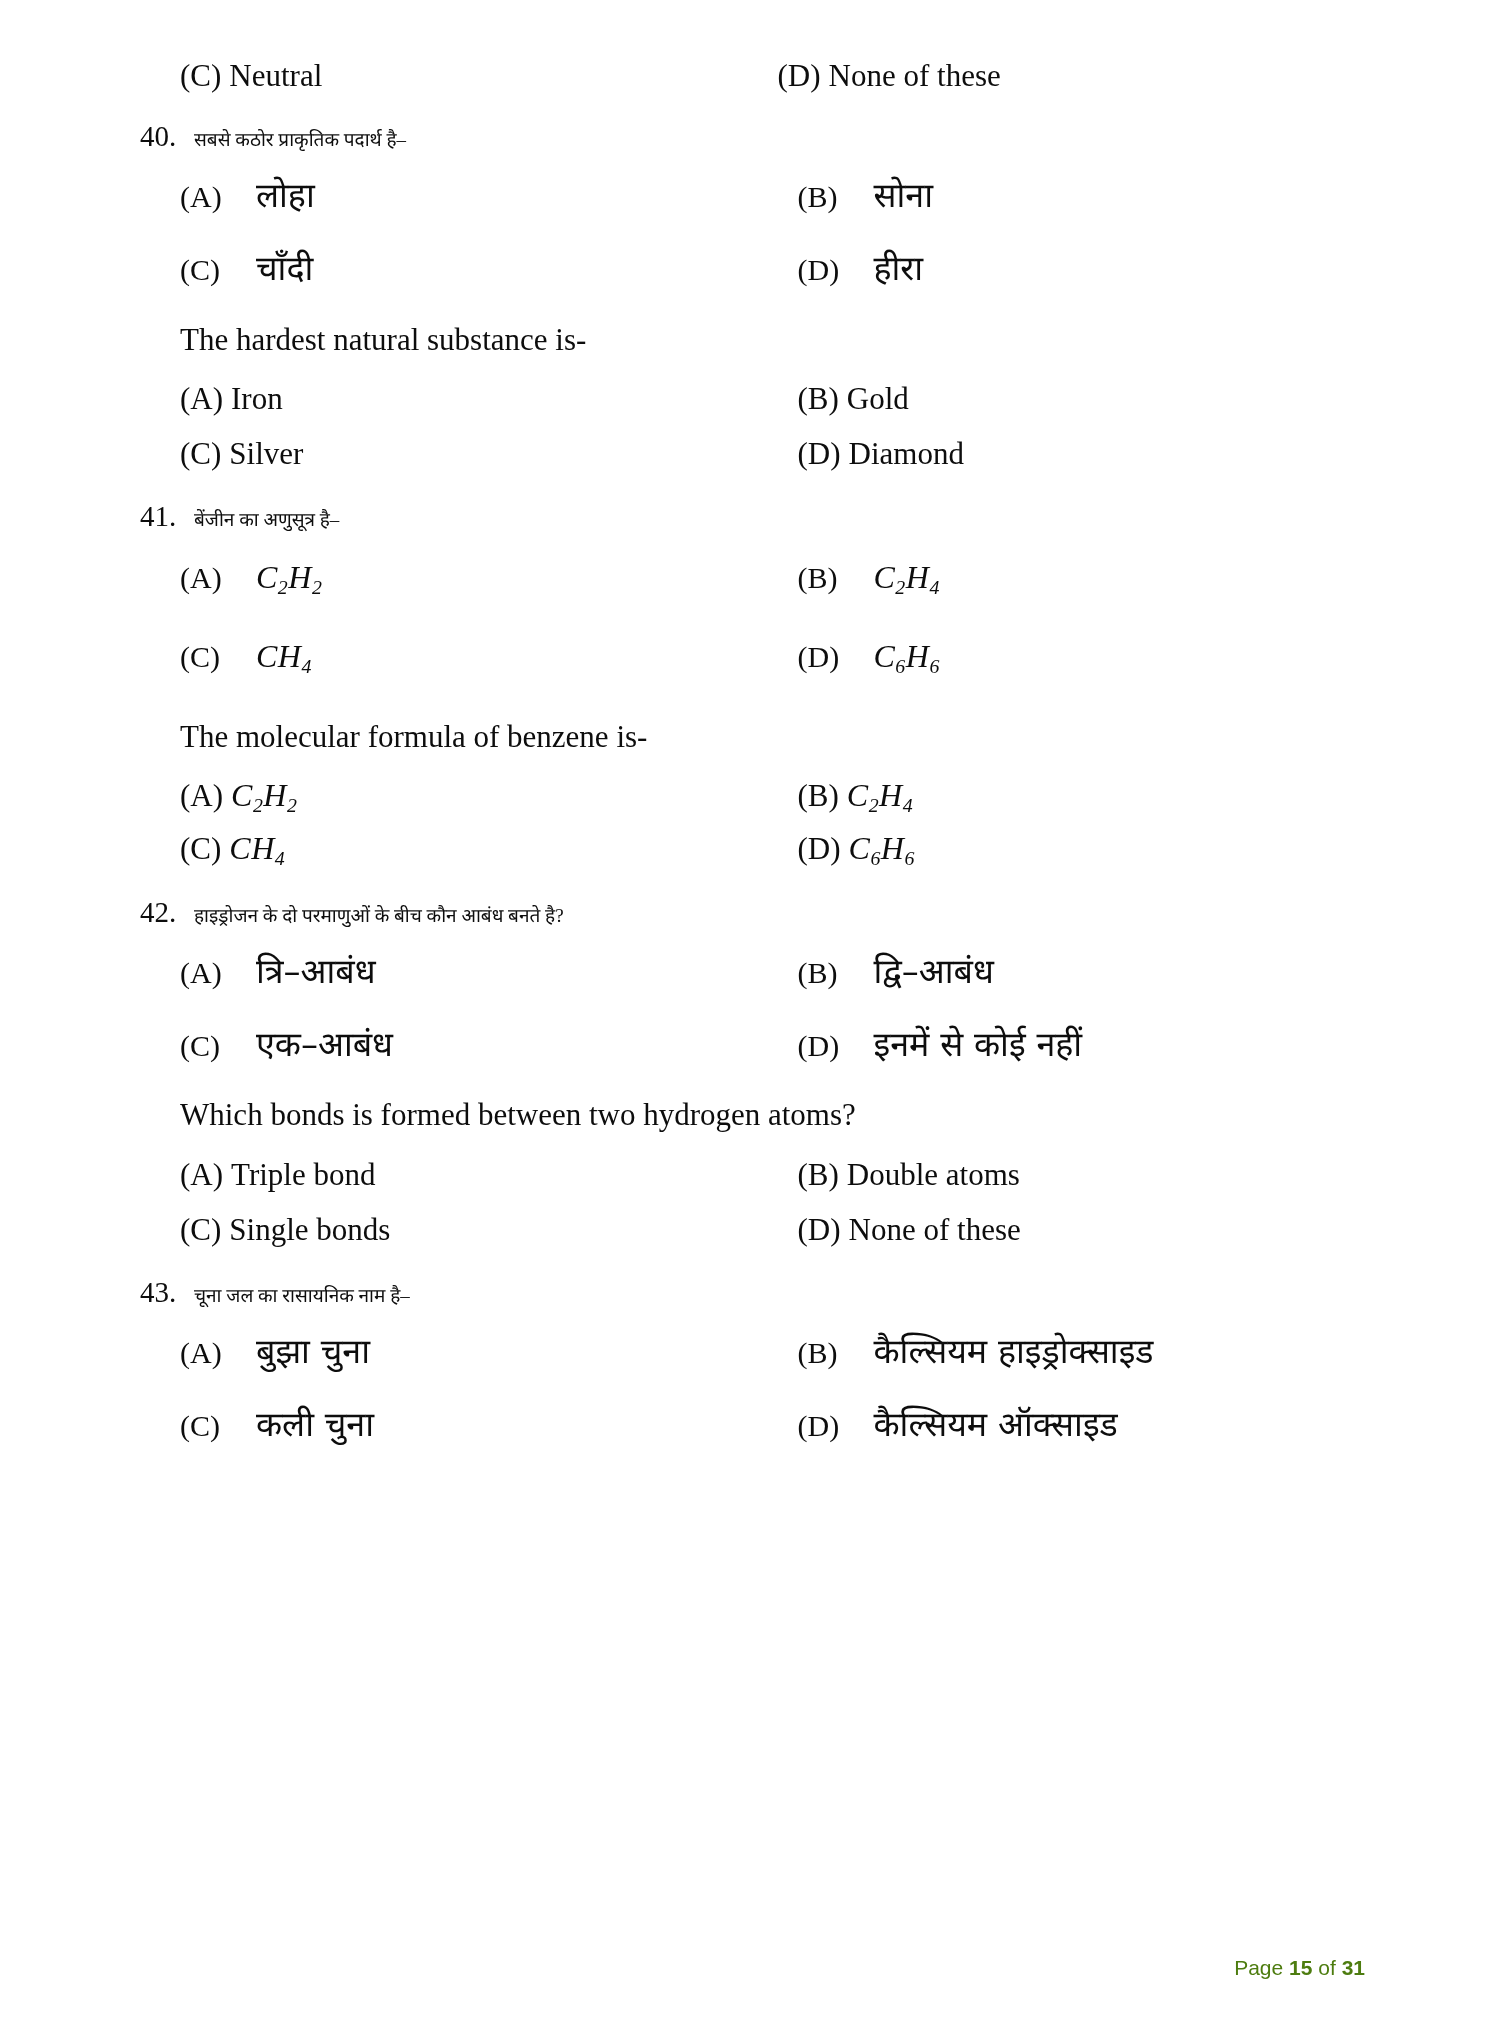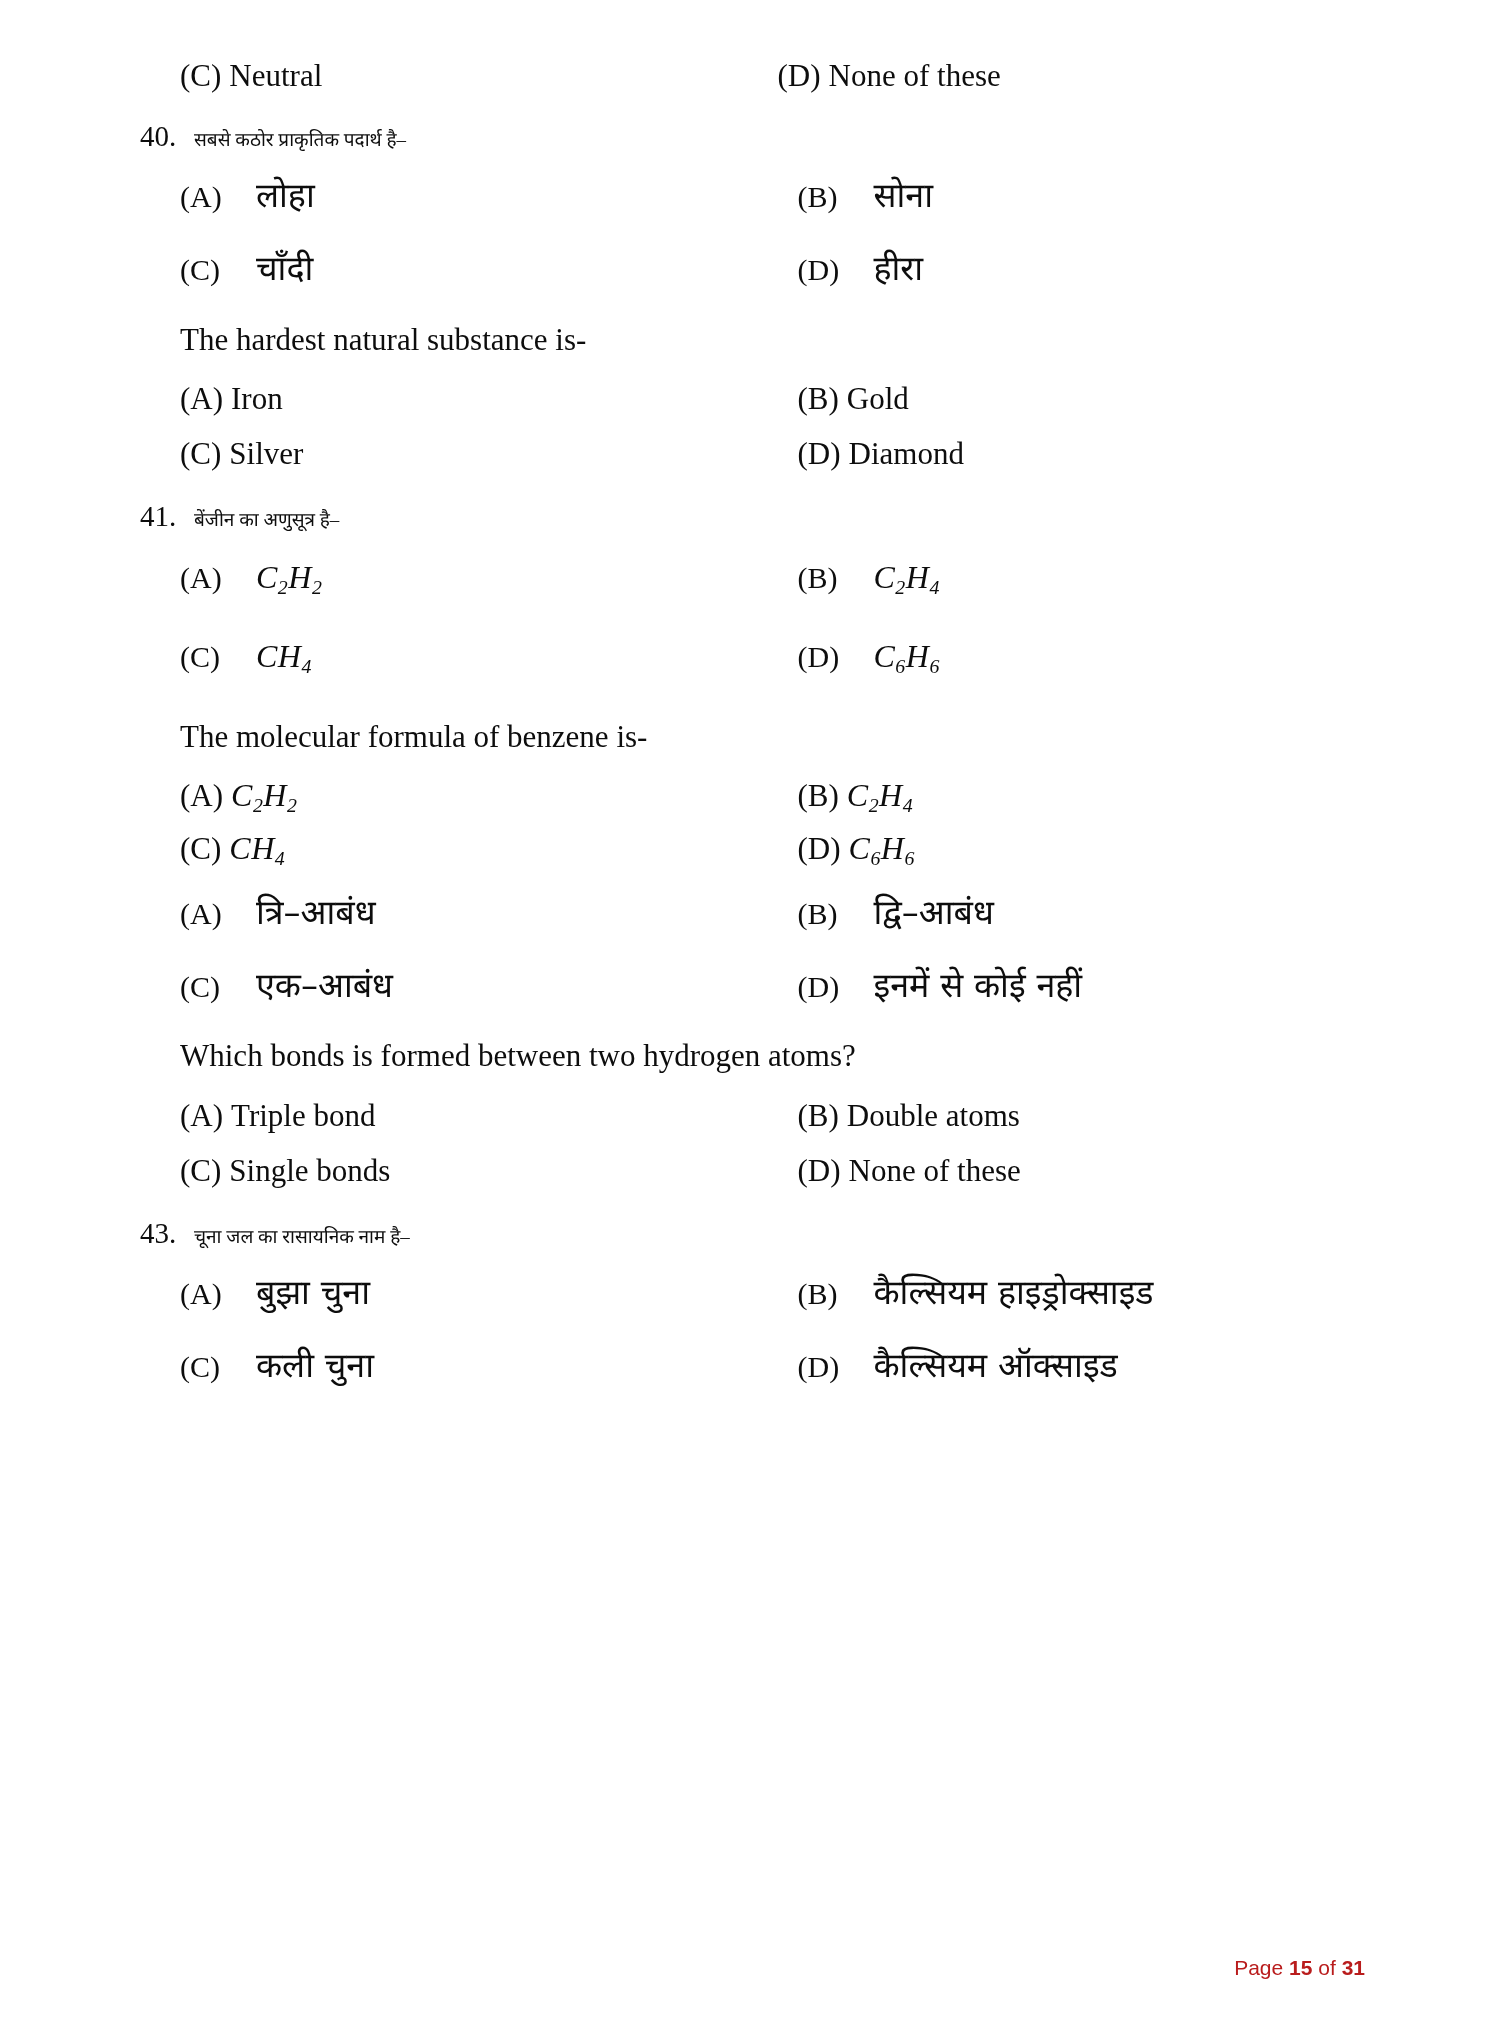--- a/index.html
+++ b/index.html
@@ -138,21 +138,21 @@
     margin-right: 8px;
   }
 
   
   .footer {
     position: absolute;
     right: 140px;
     bottom: 54px;
     font-family: "Liberation Sans", "DejaVu Sans", sans-serif;
     font-size: 21px;
-    color: #b91c1c;
+    color: #4d7c0f;
   }
   .footer .pg-strong {
     font-weight: bold;
   }
 </style>
 </head>
 <body>
 
 <div class="page">
 
@@ -271,20 +271,24 @@
         </div>
         <div class="opt-col">
           <span class="lbl">(D)</span>
           <span class="math">C<sub>6</sub>H<sub>6</sub></span>
         </div>
       </div>
     </div>
   </div>
 
   <div>
+    <div class="q-hindi">
+      <span class="q-num">42.</span>
+      <span class="q-hindi-text">हाइड्रोजन के दो परमाणुओं के बीच कौन आबंध बनते है?</span>
+    </div>
 
     <div class="hindi-opts">
       <div class="opt-row">
         <div class="opt-col">
           <span class="lbl">(A)</span>
           <span class="val">त्रि–आबंध</span>
         </div>
         <div class="opt-col">
           <span class="lbl">(B)</span>
           <span class="val">द्वि–आबंध</span>

